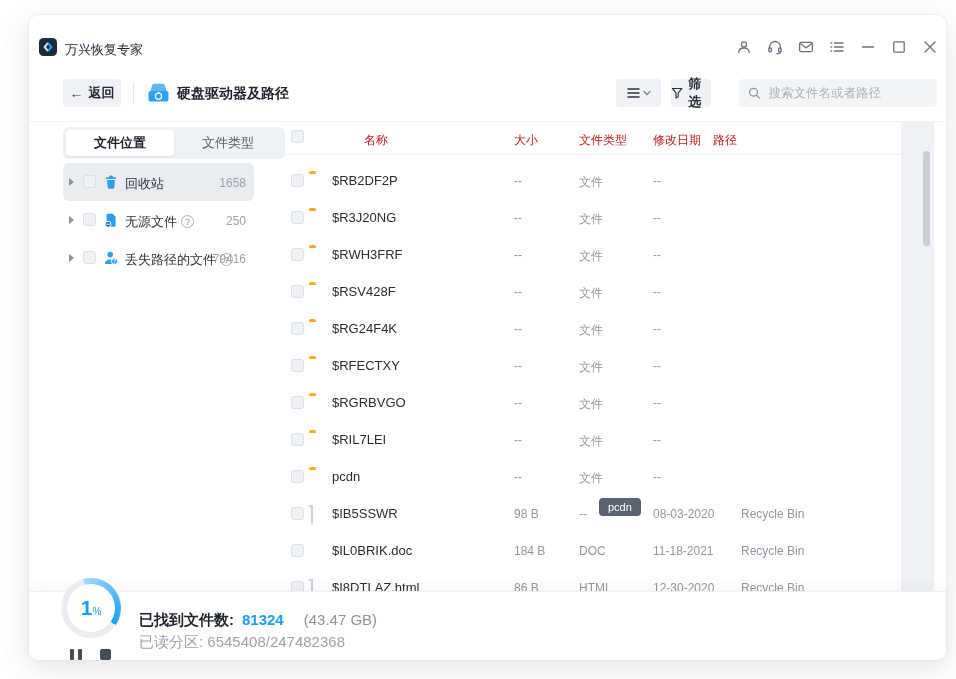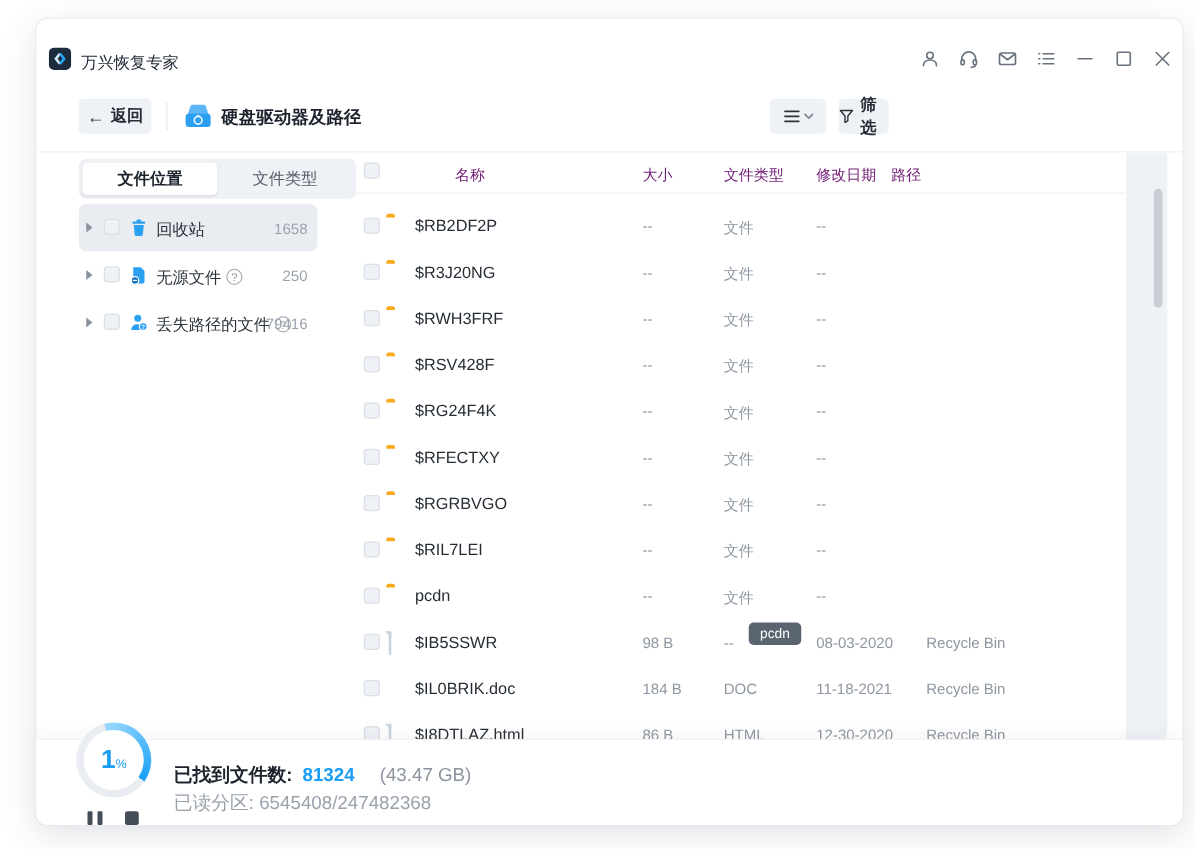--- a/index.html
+++ b/index.html
@@ -50,21 +50,21 @@
   .side-label{position:absolute;left:62px;top:12px;font-size:13px;color:#2b333d;white-space:nowrap;}
   .side-count{position:absolute;right:8px;top:13px;font-size:12px;color:#9aa3ad;}
   .help{display:inline-block;width:13px;height:13px;border:1px solid #a9b1bb;border-radius:50%;
         vertical-align:-2px;margin-left:4px;position:relative;cursor:pointer;}
   .help::after{content:"?";position:absolute;left:0;top:0;width:11px;height:11px;line-height:12px;
         text-align:center;font-size:9px;color:#8a929d;}
 
   
   .tablepanel{position:absolute;left:248px;top:107px;width:657px;height:471px;overflow:hidden;}
   .thead{position:absolute;left:0;top:0;width:100%;height:33px;border-bottom:1px solid #eef1f4;}
-  .th{position:absolute;top:10px;font-size:12px;color:#701a75;text-align:center;}
+  .th{position:absolute;top:10px;font-size:12px;color:#b91c1c;text-align:center;}
   .th-check{position:absolute;left:14px;top:8px;}
   .th-name{left:87px;} .th-size{left:237px;} .th-type{left:302px;} .th-date{left:376px;} .th-path{left:436px;}
   .tbody{position:absolute;left:0;top:34px;width:100%;height:437px;padding-top:7px;overflow:hidden;}
   .trow{position:relative;width:100%;height:37px;cursor:pointer;}
   .row-cb{position:absolute;left:14px;top:11px;}
   .ricon{position:absolute;left:32px;top:10px;}
   .cell{position:absolute;top:11px;font-size:12px;color:#8e97a1;white-space:nowrap;}
   .c-name{left:55px;top:10px;font-size:13px;color:#262d35;}
   .c-size{left:237px;} .c-type{left:302px;} .c-date{left:376px;} .c-path{left:464px;}
 
@@ -188,20 +188,27 @@
         <svg width="8" height="6" viewBox="0 0 8 6" fill="none" stroke="#7b8490" stroke-width="1.3" stroke-linecap="round">
             <path d="M1 1.5l3 3 3-3"></path>
           </svg>
       </div>
       <div class="btn filter-btn">
         <svg width="14" height="14" viewBox="0 0 14 14" fill="none" stroke="#2b323b" stroke-width="1.3" stroke-linejoin="round">
             <path d="M1.5 1.8h11L8.3 6.8v4.4L5.7 12.6V6.8z"></path>
           </svg>
         <span>筛选</span>
       </div>
+      <div class="search">
+        <svg width="14" height="14" viewBox="0 0 14 14" fill="none" stroke="#8d96a1" stroke-width="1.4" stroke-linecap="round">
+            <circle cx="6.2" cy="6.2" r="4.4"></circle>
+            <path d="M9.6 9.6l3 3"></path>
+          </svg>
+        <input type="text" placeholder="搜索文件名或者路径" style="">
+      </div>
     </div>
     <div class="content-line"></div>
 
     <div class="sidebar">
       <div class="tabbar">
         <div class="tab active">文件位置</div>
         <div class="tab">文件类型</div>
       </div>
       <div class="tree">
 

